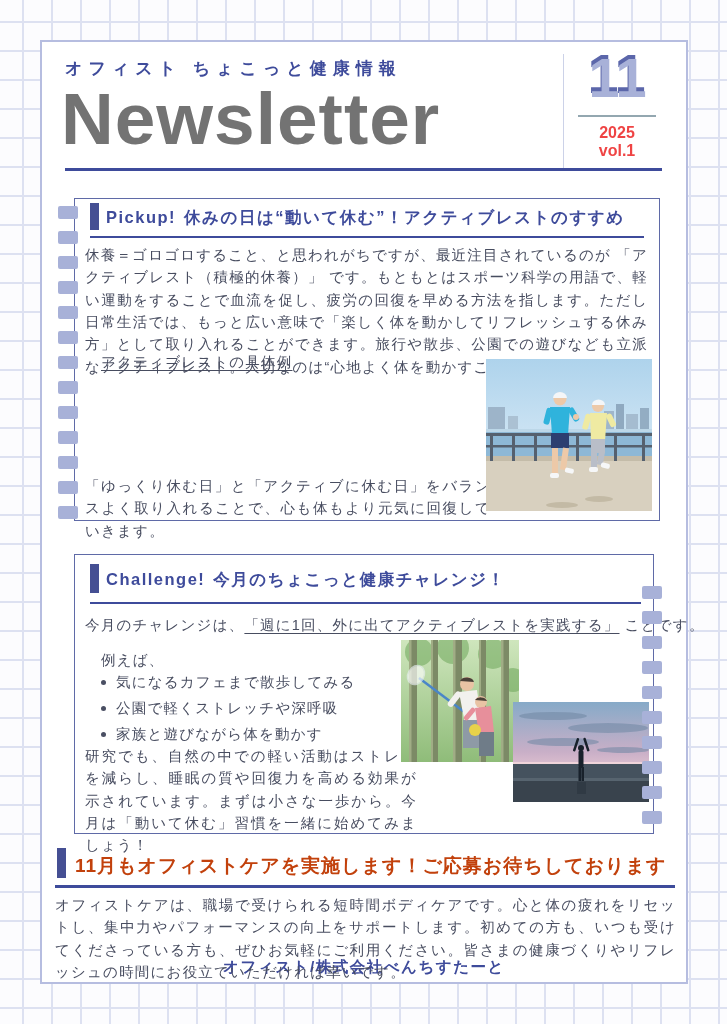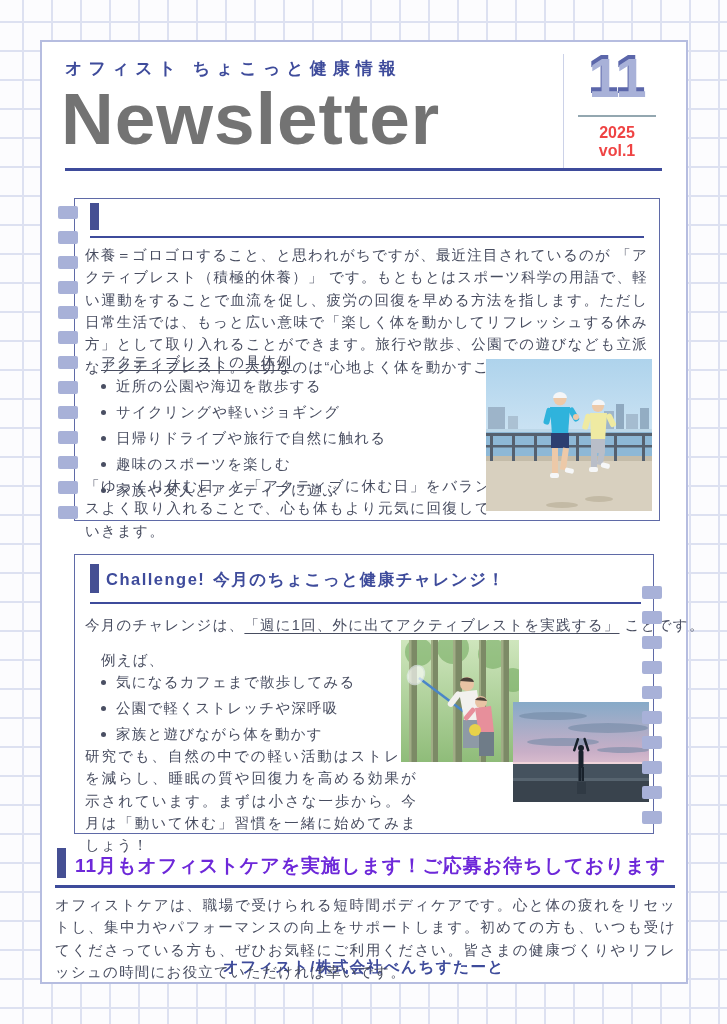--- a/index.html
+++ b/index.html
@@ -38,21 +38,21 @@
   .sec-underline{height:2px;background:#3e4b9b;}
   .bodytext{font-size:14.5px;line-height:1.54;letter-spacing:1.2px;color:#484d60;text-align:justify;}
   .list-heading{font-size:14.5px;letter-spacing:1.2px;color:#484d60;text-decoration:underline;text-underline-offset:3px;}
   ul.plain{list-style:none;margin:0;padding:0;}
   ul.plain li{position:relative;padding-left:19px;font-size:14.5px;letter-spacing:1.2px;color:#484d60;margin-bottom:7px;white-space:nowrap;}
   ul.plain li::before{content:"";position:absolute;left:4px;top:7px;width:5px;height:5px;border-radius:50%;background:#4a4f63;}
   .u-underline{text-decoration:underline;text-underline-offset:3px;}
   
   .photo{display:block;}
   
-  .notice-title{font-size:19px;font-weight:bold;color:#6d28d9;letter-spacing:1px;white-space:nowrap;}
+  .notice-title{font-size:19px;font-weight:bold;color:#c2410c;letter-spacing:1px;white-space:nowrap;}
   .notice-underline{height:2.5px;background:#3e4b9b;}
   .footer-line{font-size:15.5px;font-weight:bold;color:#3e4b9b;letter-spacing:1.5px;text-align:center;}
   
   .stitches{display:flex;flex-direction:column;gap:12px;width:20px;z-index:5;}
   .stitches i{display:block;width:20px;height:13px;background:#a8b1d8;border-radius:2px;}
 </style>
 </head>
 <body>
 
 <div class="card">
@@ -63,32 +63,28 @@
   <div class="abs issue">
     <div class="issue-num">11</div>
     <div class="issue-divider"></div>
     <div class="issue-year">2025</div>
     <div class="issue-vol">vol.1</div>
   </div>
   <div class="abs hdr-underline"></div>
 
   <div class="abs secbox box-pickup">
     <div class="abs accent-bar" style="left:15px;top:4px;height:27px;"></div>
+    <div class="abs sec-title" style="left:31px;top:8px;">
+      <span class="en">Pickup!</span><span>休みの日は“動いて休む”！アクティブレストのすすめ</span>
+    </div>
     <div class="abs sec-underline" style="left:15px;top:37px;width:554px;"></div>
 
     <div class="abs bodytext" style="left:10px;top:45px;width:563px;">休養＝ゴロゴロすること、と思われがちですが、最近注目されているのが 「アクティブレスト（積極的休養）」 です。もともとはスポーツ科学の用語で、軽い運動をすることで血流を促し、疲労の回復を早める方法を指します。ただし日常生活では、もっと広い意味で「楽しく体を動かしてリフレッシュする休み方」として取り入れることができます。旅行や散歩、公園での遊びなども立派なアクティブレスト。大切なのは“心地よく体を動かすこと”です。</div>
 
     <div class="abs list-heading" style="left:26px;top:154px;">アクティブレストの具体例</div>
-    <ul class="plain abs" style="left:22px;top:178px;">
-      <li>近所の公園や海辺を散歩する</li>
-      <li>サイクリングや軽いジョギング</li>
-      <li>日帰りドライブや旅行で自然に触れる</li>
-      <li>趣味のスポーツを楽しむ</li>
-      <li>家族や友人とアクティブに遊ぶ</li>
-    </ul>
 
     <div class="abs bodytext" style="left:10px;top:276px;width:406px;">「ゆっくり休む日」と「アクティブに休む日」をバランスよく取り入れることで、心も体もより元気に回復していきます。</div>
 
     <svg class="abs photo" style="left:411px;top:160px;" width="166" height="152" viewBox="0 0 166 152">
       <defs>
         <linearGradient id="sky1" x1="0" y1="0" x2="0" y2="1">
           <stop offset="0" stop-color="#aed3ec"></stop>
             <stop offset="1" stop-color="#e9f3fa"></stop>
         </linearGradient>
       </defs>

